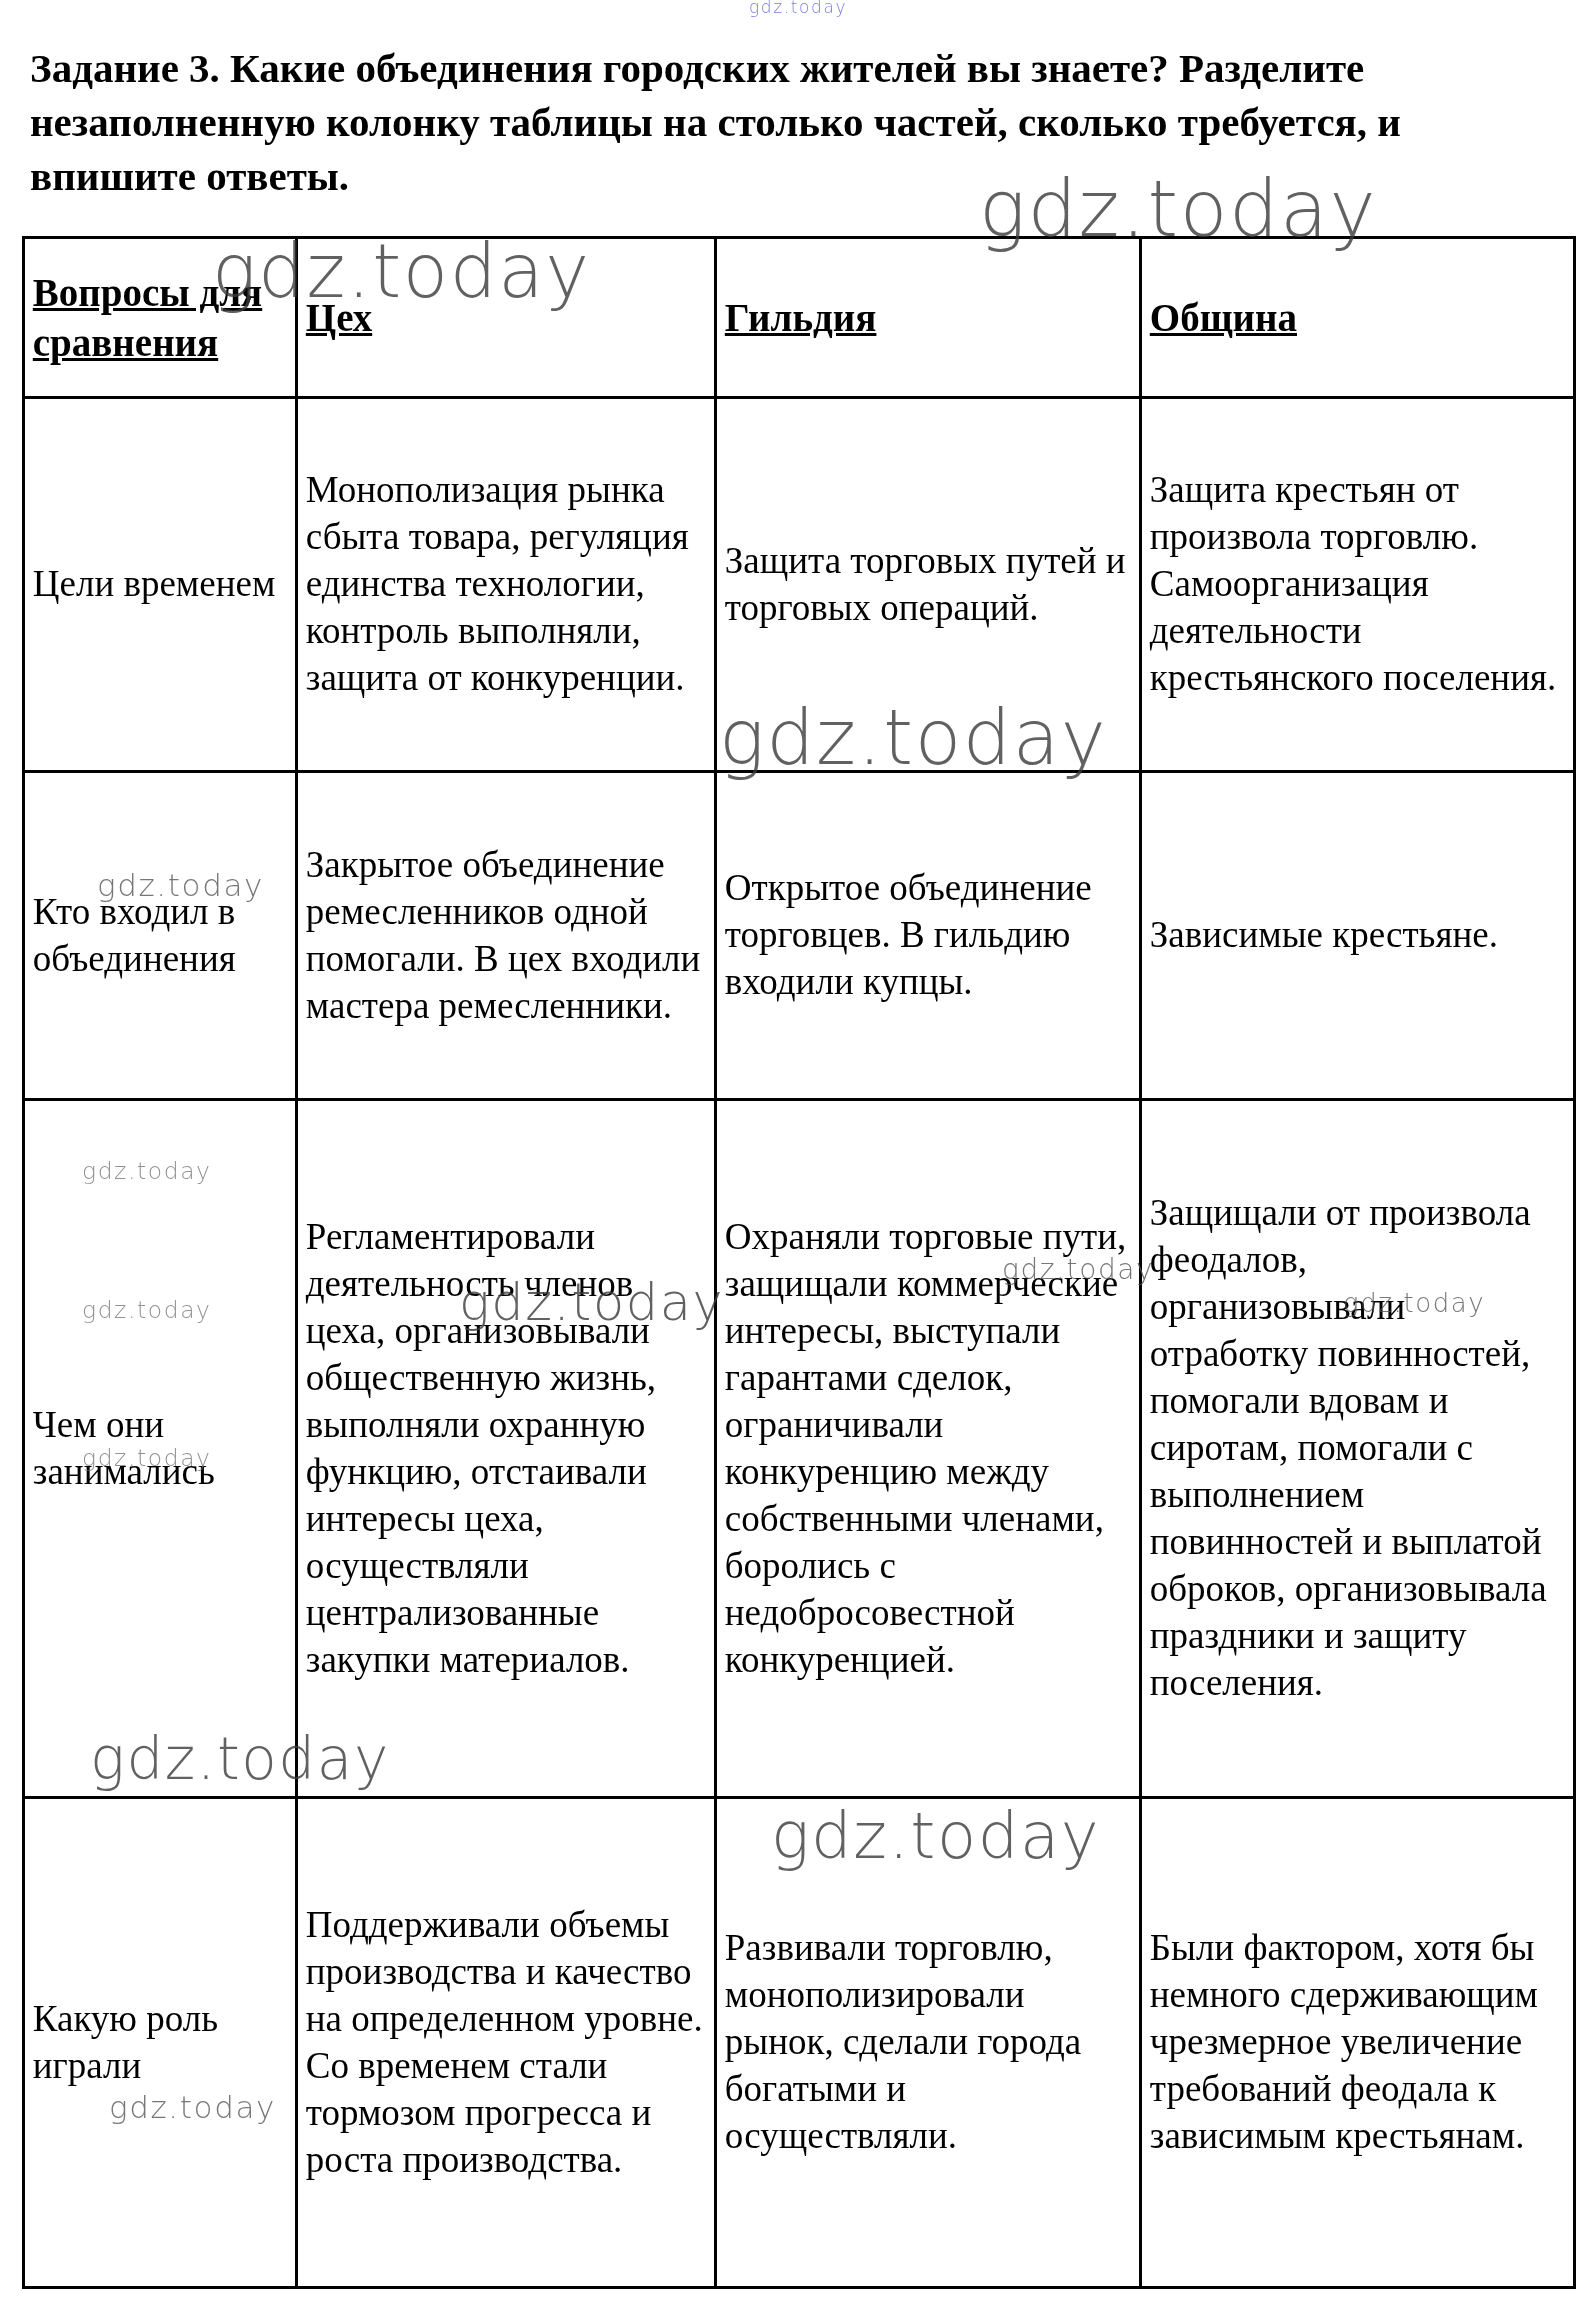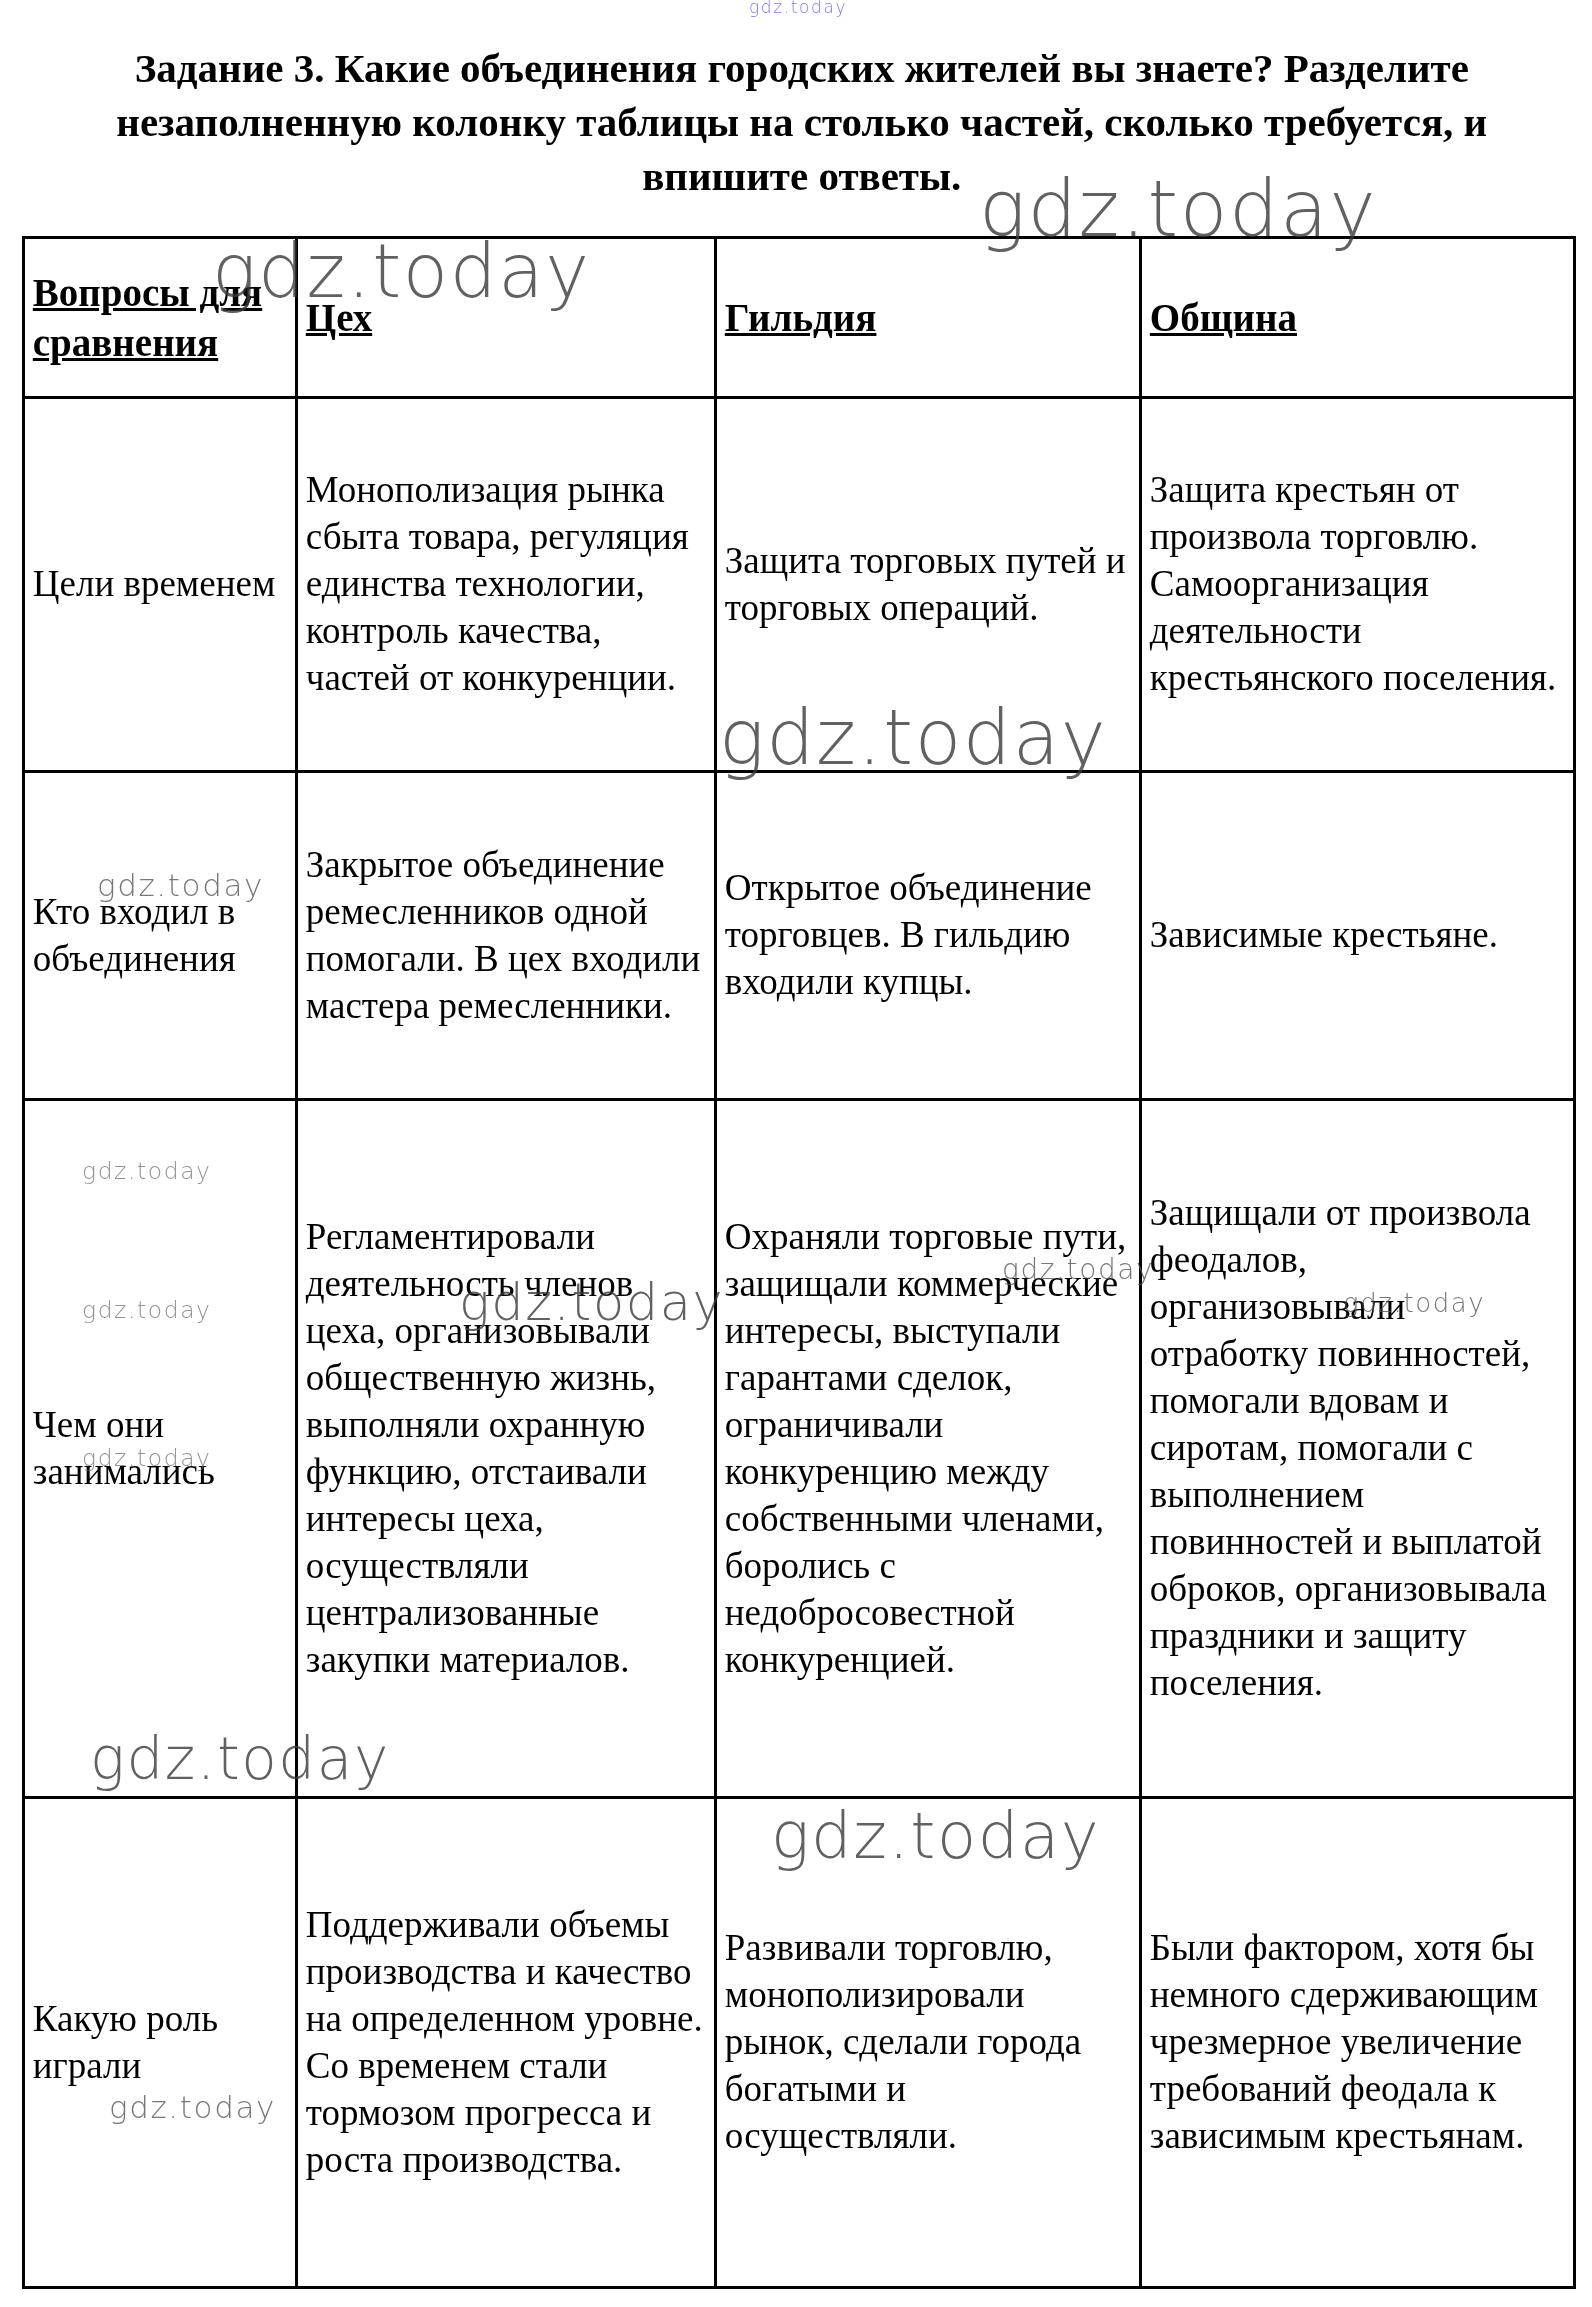--- a/index.html
+++ b/index.html
@@ -18,21 +18,20 @@
   .page {
     position: relative;
     padding: 41px 19.5px 0 22px;
   }
   .task-heading {
     font-size: 41px;
     font-weight: bold;
     line-height: 1.32;
     max-width: 1548px;
     margin: 0 0 33px 8px;
-    text-align: center;
   }
   table.cmp-table {
     border-collapse: collapse;
     table-layout: fixed;
     width: 1551px;
     font-size: 37px;
     line-height: 1.27;
   }
   .cmp-table col.c1 { width: 273px; }
   .cmp-table col.c2 { width: 419px; }
@@ -88,21 +87,21 @@
       <tr class="r0">
         <th>Вопросы для сравнения</th>
         <th>Цех</th>
         <th>Гильдия</th>
         <th>Община</th>
       </tr>
     </thead>
     <tbody>
       <tr class="r1">
         <td>Цели временем</td>
-        <td>Монополизация рынка сбыта товара, регуляция единства технологии, контроль качества, частей от конкуренции.</td>
+        <td>Монополизация рынка сбыта товара, регуляция единства технологии, контроль выполняли, защита от конкуренции.</td>
         <td>Защита торговых путей и торговых операций.</td>
         <td>Защита крестьян от произвола торговлю. Самоорганизация деятельности крестьянского поселения.</td>
       </tr>
       <tr class="r2">
         <td>Кто входил в объединения</td>
         <td>Закрытое объединение ремесленников одной помогали. В цех входили мастера ремесленники.</td>
         <td>Открытое объединение торговцев. В гильдию входили купцы.</td>
         <td>Зависимые крестьяне.</td>
       </tr>
       <tr class="r3">

